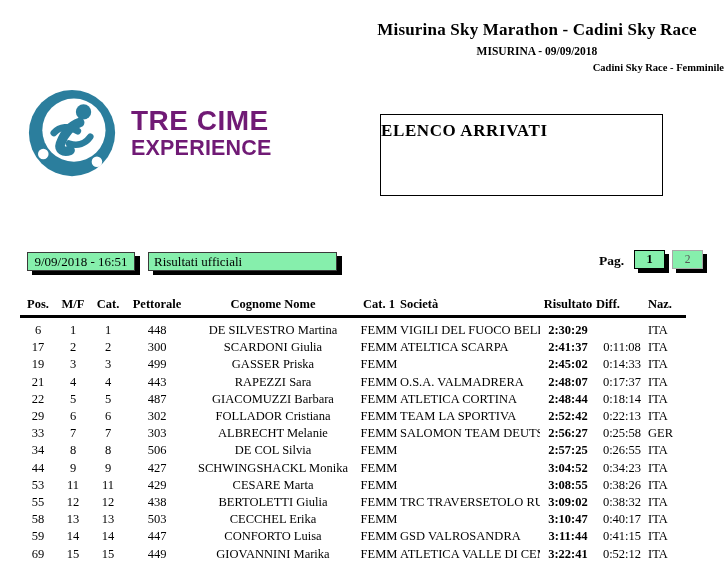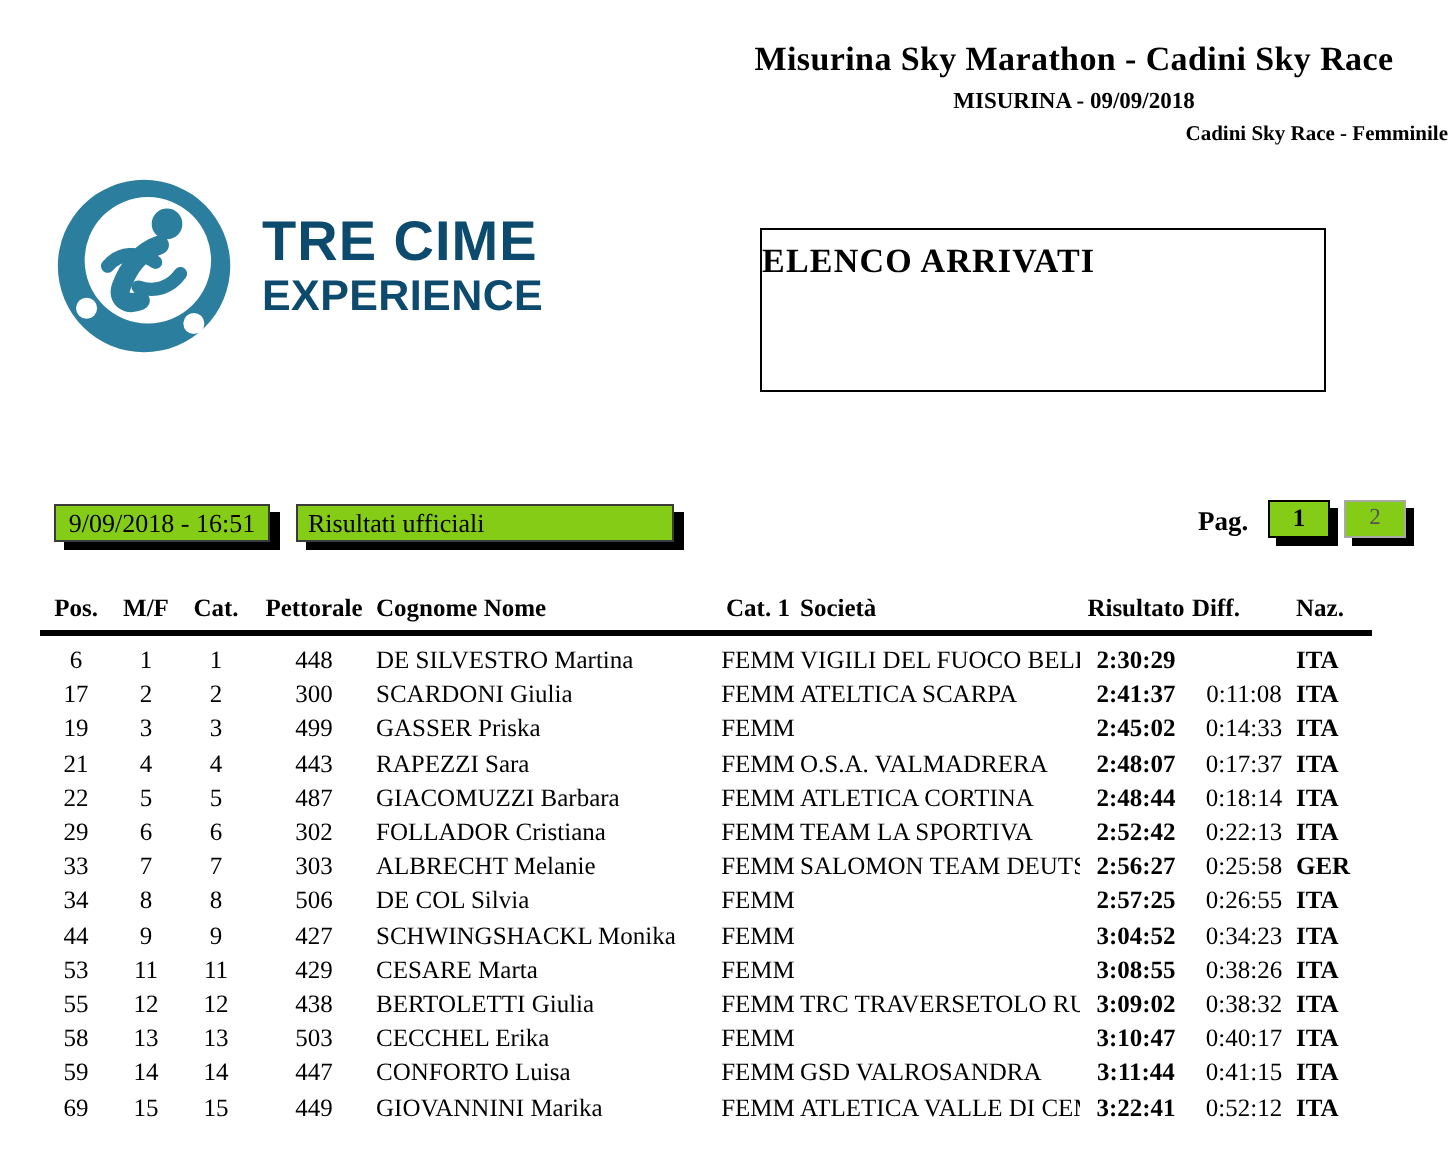--- a/index.html
+++ b/index.html
@@ -12,59 +12,59 @@
 
   
   .doc-header{position:absolute;left:350px;top:20px;width:374px;text-align:center;}
   .doc-title{font-size:17px;font-weight:bold;letter-spacing:.2px;}
   .doc-sub1{font-size:11.5px;font-weight:bold;margin-top:5px;}
   .doc-sub2{font-size:10.5px;font-weight:bold;margin-top:5px;text-align:right;}
 
   
   .logo{position:absolute;left:27px;top:88px;display:flex;align-items:center;}
   .logo-text{margin-left:13px;font-family:"Liberation Sans",sans-serif;
-    color:#0c4a6e;font-weight:bold;line-height:1;}
+    color:#701a75;font-weight:bold;line-height:1;}
   .logo-line1{font-size:28px;letter-spacing:.5px;}
   .logo-line2{font-size:21.5px;letter-spacing:.2px;margin-top:3px;}
 
   
   .elenco-box{position:absolute;left:380px;top:114px;width:281px;height:80px;
     border:1.5px solid #000;background:#fff;}
   .elenco-title{margin-top:6px;font-size:17px;font-weight:bold;letter-spacing:.6px;}
 
   
-  .btn{position:absolute;background:#84cc16;border:1px solid #3a3a3a;
+  .btn{position:absolute;background:#86efac;border:1px solid #3a3a3a;
     box-shadow:5px 4px 0 0 #000;font-size:13px;line-height:17px;height:17px;}
   .datetime-box{left:27px;top:252px;width:106px;text-align:center;}
   .status-box{left:148px;top:252px;width:182px;text-align:left;padding-left:5px;}
   .pag-label{position:absolute;left:599px;top:253px;font-size:13.5px;font-weight:bold;}
   .page-btn{width:29px;text-align:center;box-shadow:4px 4px 0 0 #000;cursor:pointer;}
   .page-1{left:634px;top:250px;border:1.5px solid #000;font-weight:bold;font-size:12.5px;}
   .page-2{left:672px;top:250px;border:1px solid #a8a8a8;color:#555;font-size:11.5px;}
 
   
   table.results{position:absolute;left:20px;top:292px;width:666px;
     border-collapse:collapse;table-layout:fixed;}
   table.results th{font-size:12.5px;font-weight:bold;height:20px;
     vertical-align:bottom;padding:0 0 3px 0;white-space:nowrap;}
   table.results thead tr{border-bottom:3px solid #000;}
   table.results td{height:17.2px;font-size:12.5px;vertical-align:middle;
     padding:0;white-space:nowrap;overflow:hidden;}
   tbody tr:first-child td{padding-top:4px;}
   .a-c{text-align:center;}
-  th.c-name,td.c-name{padding-left:4px;text-align:left;}
+  th.c-name,td.c-name{padding-left:4px;text-align:center;}
   td.c-cat1,th.c-cat1{text-align:center;font-size:11px;}
   th.c-cat1{font-size:12.5px;}
   td.c-soc{font-size:10.8px;text-align:left;}
   th.c-soc{text-align:left;}
   td.c-ris{font-weight:bold;text-align:center;}
   th.c-ris{}
   td.c-diff{font-size:7.5px;padding-left:14px;padding-bottom:5px;text-align:center;}
   th.c-diff{padding-left:12px;text-align:left;}
-  td.c-naz{font-weight:bold;padding-left:14px;text-align:left;font-size:12px;}
+  td.c-naz{font-weight:normal;padding-left:14px;text-align:left;font-size:12px;}
   th.c-naz{padding-left:13px;text-align:left;}
 </style>
 </head>
 <body>
 
 <div class="page">
 
   <div class="doc-header">
     <div class="doc-title">Misurina Sky Marathon - Cadini Sky Race</div>
     <div class="doc-sub1">MISURINA - 09/09/2018</div>

